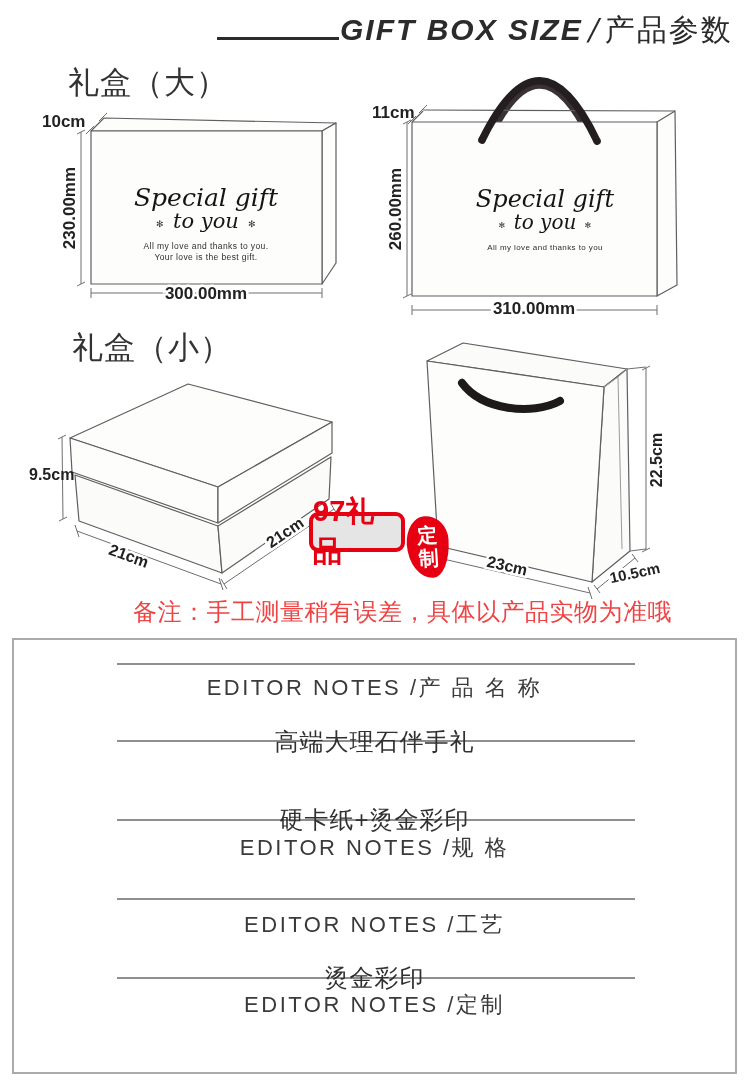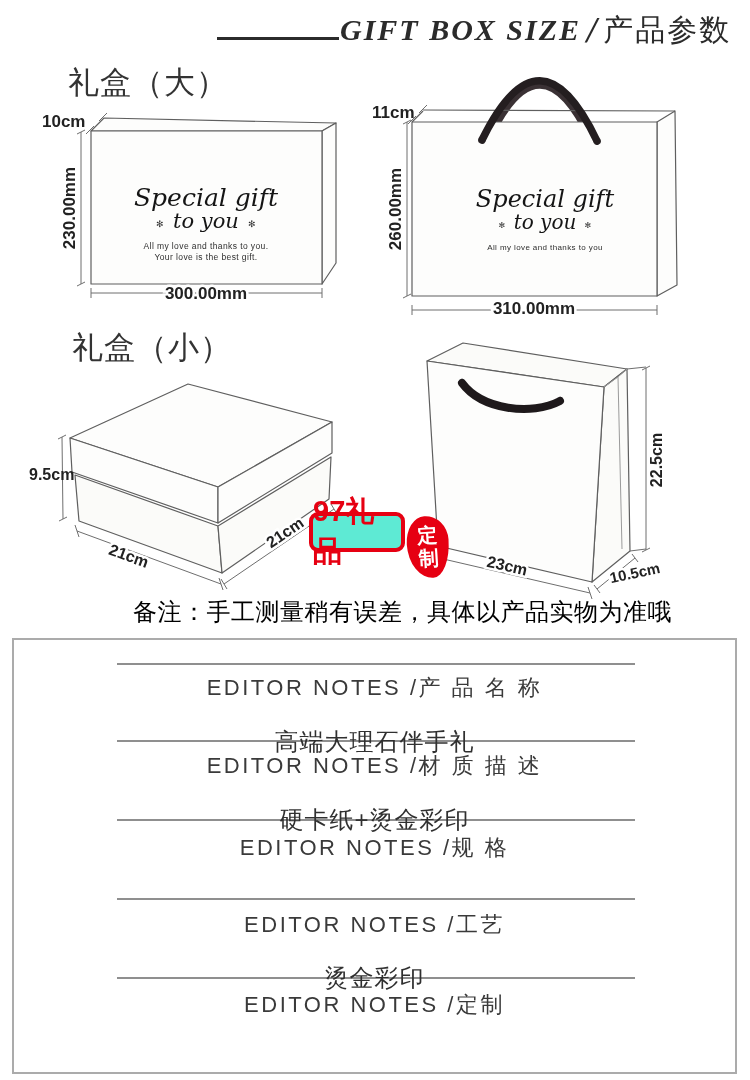--- a/index.html
+++ b/index.html
@@ -2,48 +2,48 @@
 <html><head>
 <meta charset="utf-8">
 <style>
   html,body{margin:0;padding:0;background:#fff;}
   .page{position:relative;width:750px;height:1080px;background:#ffffff;overflow:hidden;
         font-family:"Liberation Sans",sans-serif;color:#333;}
   
   .title-rule{position:absolute;left:217px;top:37px;width:122px;height:3px;background:#2b2b2b;}
   .page-title{position:absolute;left:340px;top:10px;margin:0;font-size:30px;font-weight:600;
               color:#2b2b2b;white-space:nowrap;}
-  .t-en{font-family:Liberation Serif, serif;font-style:italic;letter-spacing:2px;}
+  .t-en{font-family:Liberation Sans, sans-serif;font-style:italic;letter-spacing:2px;}
   .t-sep{font-family:"DejaVu Serif",serif;font-style:italic;padding:0 6px;font-weight:400;}
   .t-zh{letter-spacing:2px;font-weight:500;}
   
   .sec-heading{position:absolute;margin:0;font-size:31px;font-weight:500;color:#333;letter-spacing:1px;white-space:nowrap;}
   #h-large{left:68px;top:62px;}
   #h-small{left:72px;top:327px;}
   
   svg{position:absolute;overflow:visible;}
   .ln{stroke:#5f5f5f;stroke-width:1.2;fill:none;stroke-linejoin:round;}
   .face{fill:#fdfdfc;stroke:#5f5f5f;stroke-width:1.2;stroke-linejoin:round;}
   .face2{fill:#fbfbf9;stroke:#5f5f5f;stroke-width:1.2;stroke-linejoin:round;}
   .dim{stroke:#6e6e6e;stroke-width:1;fill:none;}
   .dimtxt{font-family:"Liberation Sans",sans-serif;font-weight:600;fill:#222;}
   .halo{paint-order:stroke;stroke:#ffffff;stroke-width:5px;}
   .script{font-family:"DejaVu Serif","Liberation Serif",serif;font-style:italic;fill:#151515;}
   .tiny{font-family:"Liberation Sans",sans-serif;fill:#2e2e2e;letter-spacing:.4px;}
   .crease{stroke:#9a9a9a;stroke-width:1;fill:none;}
   
   .wm-badge{position:absolute;left:309px;top:512px;width:88px;height:32px;border:4px solid #e60012;
-            border-radius:9px;background:#5eead4;display:flex;align-items:center;justify-content:center;
+            border-radius:9px;background:#e5e5e5;display:flex;align-items:center;justify-content:center;
             font-size:29px;font-weight:800;color:#e60012;letter-spacing:0;z-index:5;}
   .wm-seal{position:absolute;left:407px;top:516px;width:42px;height:62px;background:#e60012;
            border-radius:46% 54% 42% 58% / 44% 40% 60% 56%;transform:rotate(-4deg);
            display:flex;flex-direction:column;align-items:center;justify-content:center;
            color:#fff;font-size:20px;font-weight:700;line-height:1.15;z-index:6;}
   
-  .note{position:absolute;left:133px;top:596px;font-size:24px;color:#000000;letter-spacing:.5px;white-space:nowrap;}
+  .note{position:absolute;left:133px;top:596px;font-size:24px;color:#ef4444;letter-spacing:.5px;white-space:nowrap;}
   
   .panel{position:absolute;left:12px;top:638px;width:721px;height:432px;border:2px solid #ababab;background:#fff;}
   .sep{position:absolute;left:103px;width:518px;height:2px;background:#8f8f8f;}
   .row-label{position:absolute;left:0;width:100%;text-align:center;font-size:22px;color:#3a3a3a;
              letter-spacing:2.5px;white-space:pre;}
   .row-value{position:absolute;left:0;width:100%;text-align:center;font-size:24px;color:#303030;
              letter-spacing:1px;white-space:pre;margin-top:16px;}
 </style>
 </head>
 <body>
@@ -179,21 +179,20 @@
   <div class="panel">
     <div class="sep" style="top:23px"></div>
     <div class="sep" style="top:100px"></div>
     <div class="sep" style="top:179px"></div>
     <div class="sep" style="top:258px"></div>
     <div class="sep" style="top:337px"></div>
 
     <div class="row-label" style="top:33px">EDITOR NOTES /产 品 名 称</div>
     <div class="row-value" style="top:70px">高端大理石伴手礼</div>
 
-    <div class="row-label" style="top:111px">EDITOR NOTES /材 质 描 述</div>
     <div class="row-value" style="top:148px">硬卡纸+烫金彩印</div>
 
     <div class="row-label" style="top:193px">EDITOR NOTES /规 格</div>
 
     <div class="row-label" style="top:270px">EDITOR NOTES /工艺</div>
     <div class="row-value" style="top:306px">烫金彩印</div>
 
     <div class="row-label" style="top:350px">EDITOR NOTES /定制</div>
   </div>
 

